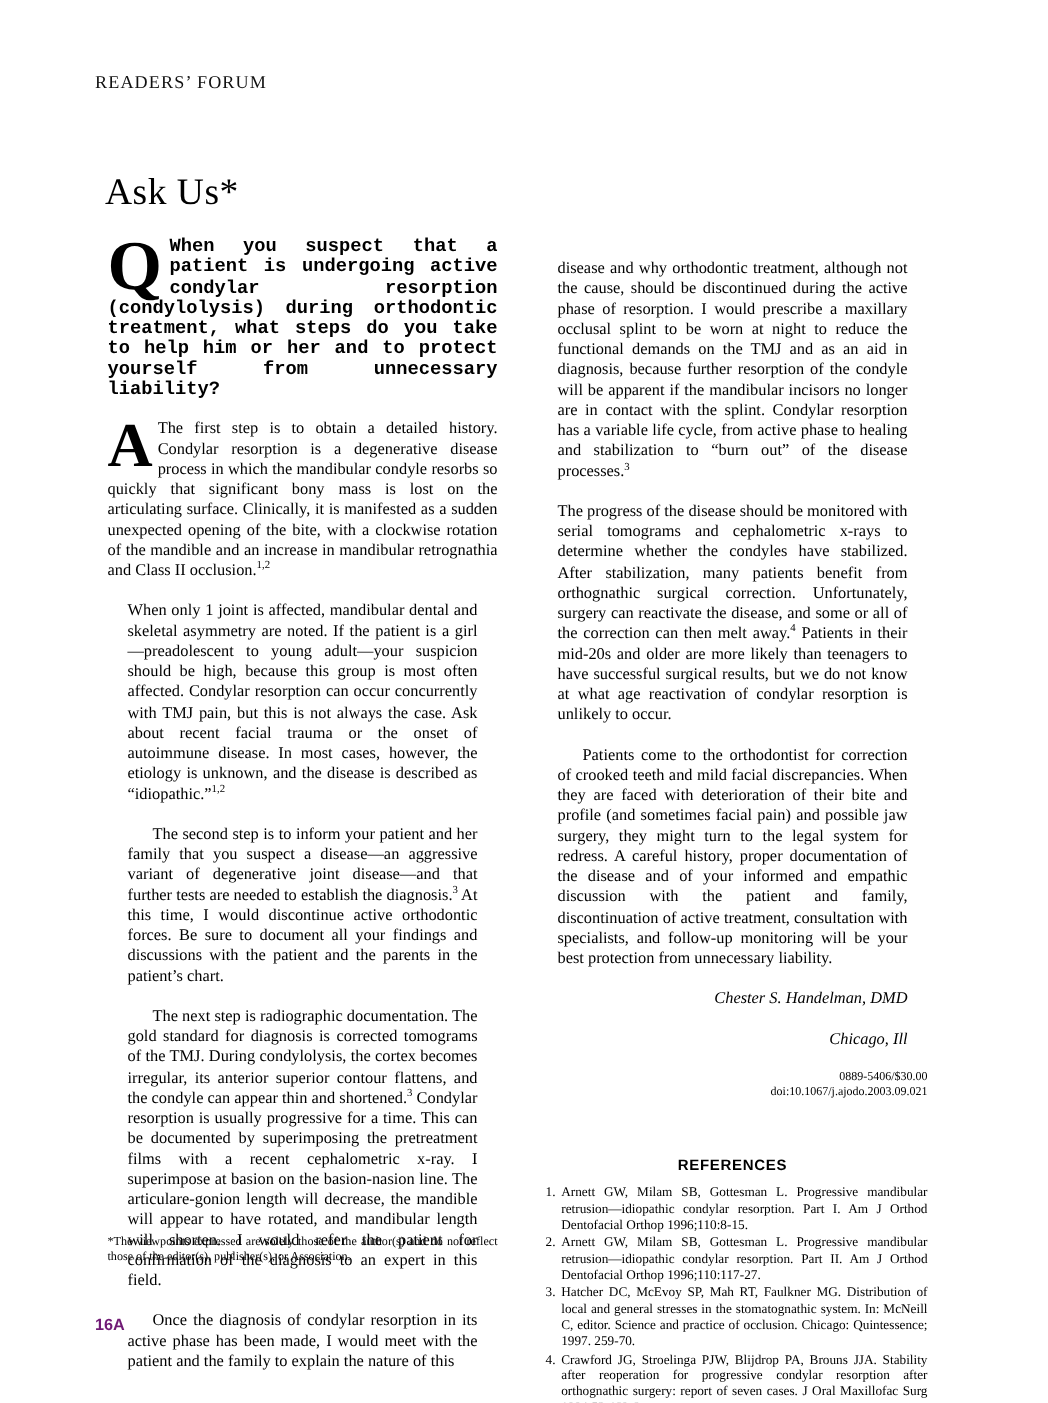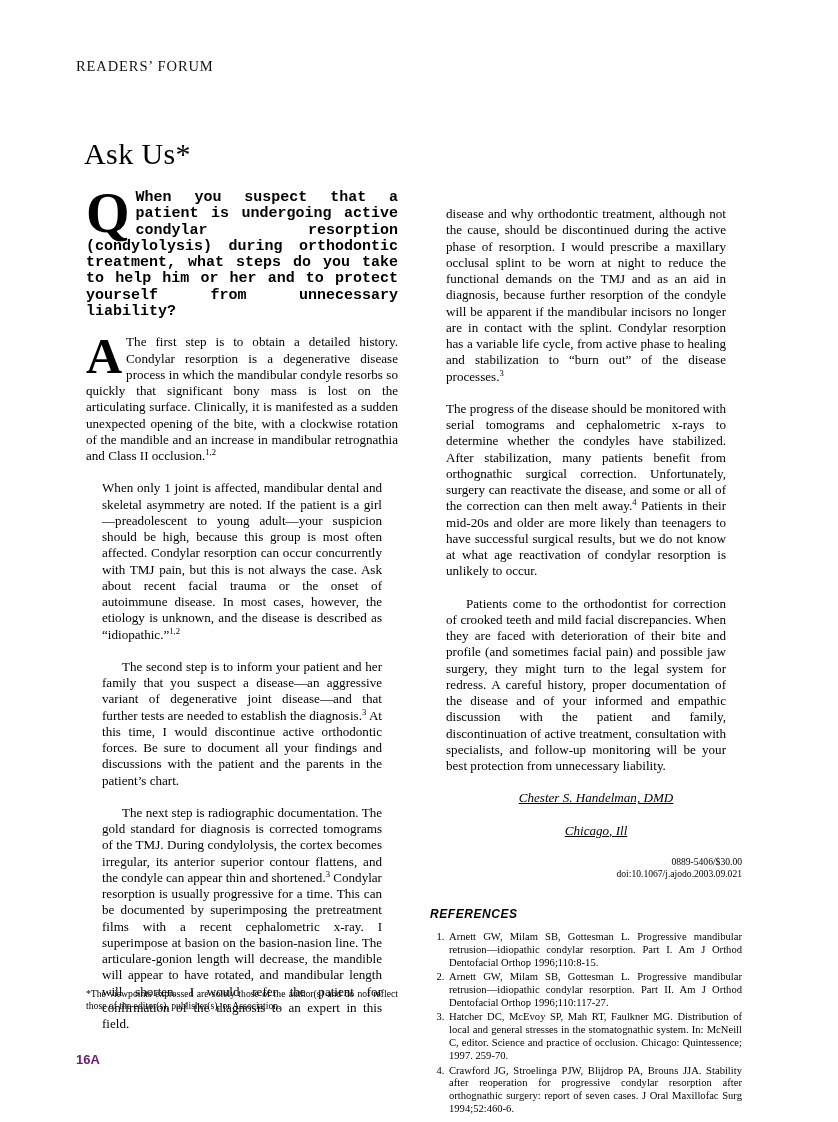--- a/index.html
+++ b/index.html
@@ -104,45 +104,43 @@
 
   sup {
     font-size: 0.66em;
     vertical-align: super;
     line-height: 0;
   }
 
   
   .signature {
     font-style: italic;
-    text-align: center;
+    text-align: right;
     text-indent: 0;
     margin-top: 1px;
-    text-decoration: underline;
   }
 
   
   .issn-block {
     margin-top: 17px;
     font-size: 9.6px;
     line-height: 12px;
     text-align: right;
     text-indent: 0;
   }
 
   
   .ref-head {
-    margin-top: 26px;
+    margin-top: 44px;
     font-family: "Liberation Sans", "DejaVu Sans", sans-serif;
     font-weight: bold;
     font-size: 12px;
     letter-spacing: 0.55px;
     text-indent: 0;
-    text-align: left;
-    font-style: italic;
+    text-align: center;
   }
   ol.refs {
     margin: 9px 0 0 0;
     padding-left: 17px;
     font-size: 10.6px;
     line-height: 12.9px;
     text-align: justify;
   }
   ol.refs li {
     margin-bottom: 1.5px;
@@ -192,20 +190,21 @@
       <span class="dropcap dropcap-a">A</span>
       <div class="a-text"><span>The first step is to obtain a detailed history. Condylar resorption is a degenerative disease process in which the mandibular condyle resorbs so quickly that significant bony mass is lost on the articulating surface. Clinically, it is manifested as a sudden unexpected opening of the bite, with a clockwise rotation of the mandible and an increase in mandibular retrognathia and Class II occlusion.</span><sup>1,2</sup></div>
     </div>
 
     <p class="noindent"><span>When only 1 joint is affected, mandibular dental and skeletal asymmetry are noted. If the patient is a girl—preadolescent to young adult—your suspicion should be high, because this group is most often affected. Condylar resorption can occur concurrently with TMJ pain, but this is not always the case. Ask about recent facial trauma or the onset of autoimmune disease. In most cases, however, the etiology is unknown, and the disease is described as “idiopathic.”</span><sup>1,2</sup></p>
 
     <p><span>The second step is to inform your patient and her family that you suspect a disease—an aggressive variant of degenerative joint disease—and that further tests are needed to establish the diagnosis.</span><sup>3</sup><span> At this time, I would discontinue active orthodontic forces. Be sure to document all your findings and discussions with the patient and the parents in the patient’s chart.</span></p>
 
     <p><span>The next step is radiographic documentation. The gold standard for diagnosis is corrected tomograms of the TMJ. During condylolysis, the cortex becomes irregular, its anterior superior contour flattens, and the condyle can appear thin and shortened.</span><sup>3</sup><span> Condylar resorption is usually progressive for a time. This can be documented by superimposing the pretreatment films with a recent cephalometric x-ray. I superimpose at basion on the basion-nasion line. The articulare-gonion length will decrease, the mandible will appear to have rotated, and mandibular length will shorten. I would refer the patient for confirmation of the diagnosis to an expert in this field.</span></p>
 
+    <p><span>Once the diagnosis of condylar resorption in its active phase has been made, I would meet with the patient and the family to explain the nature of this</span></p>
   </div>
 
   <div class="col col-right">
 
     <p class="noindent"><span>disease and why orthodontic treatment, although not the cause, should be discontinued during the active phase of resorption. I would prescribe a maxillary occlusal splint to be worn at night to reduce the functional demands on the TMJ and as an aid in diagnosis, because further resorption of the condyle will be apparent if the mandibular incisors no longer are in contact with the splint. Condylar resorption has a variable life cycle, from active phase to healing and stabilization to “burn out” of the disease processes.</span><sup>3</sup></p>
 
     <p class="noindent"><span>The progress of the disease should be monitored with serial tomograms and cephalometric x-rays to determine whether the condyles have stabilized. After stabilization, many patients benefit from orthognathic surgical correction. Unfortunately, surgery can reactivate the disease, and some or all of the correction can then melt away.</span><sup>4</sup><span> Patients in their mid-20s and older are more likely than teenagers to have successful surgical results, but we do not know at what age reactivation of condylar resorption is unlikely to occur.</span></p>
 
     <p><span>Patients come to the orthodontist for correction of crooked teeth and mild facial discrepancies. When they are faced with deterioration of their bite and profile (and sometimes facial pain) and possible jaw surgery, they might turn to the legal system for redress. A careful history, proper documentation of the disease and of your informed and empathic discussion with the patient and family, discontinuation of active treatment, consultation with specialists, and follow-up monitoring will be your best protection from unnecessary liability.</span></p>
 

